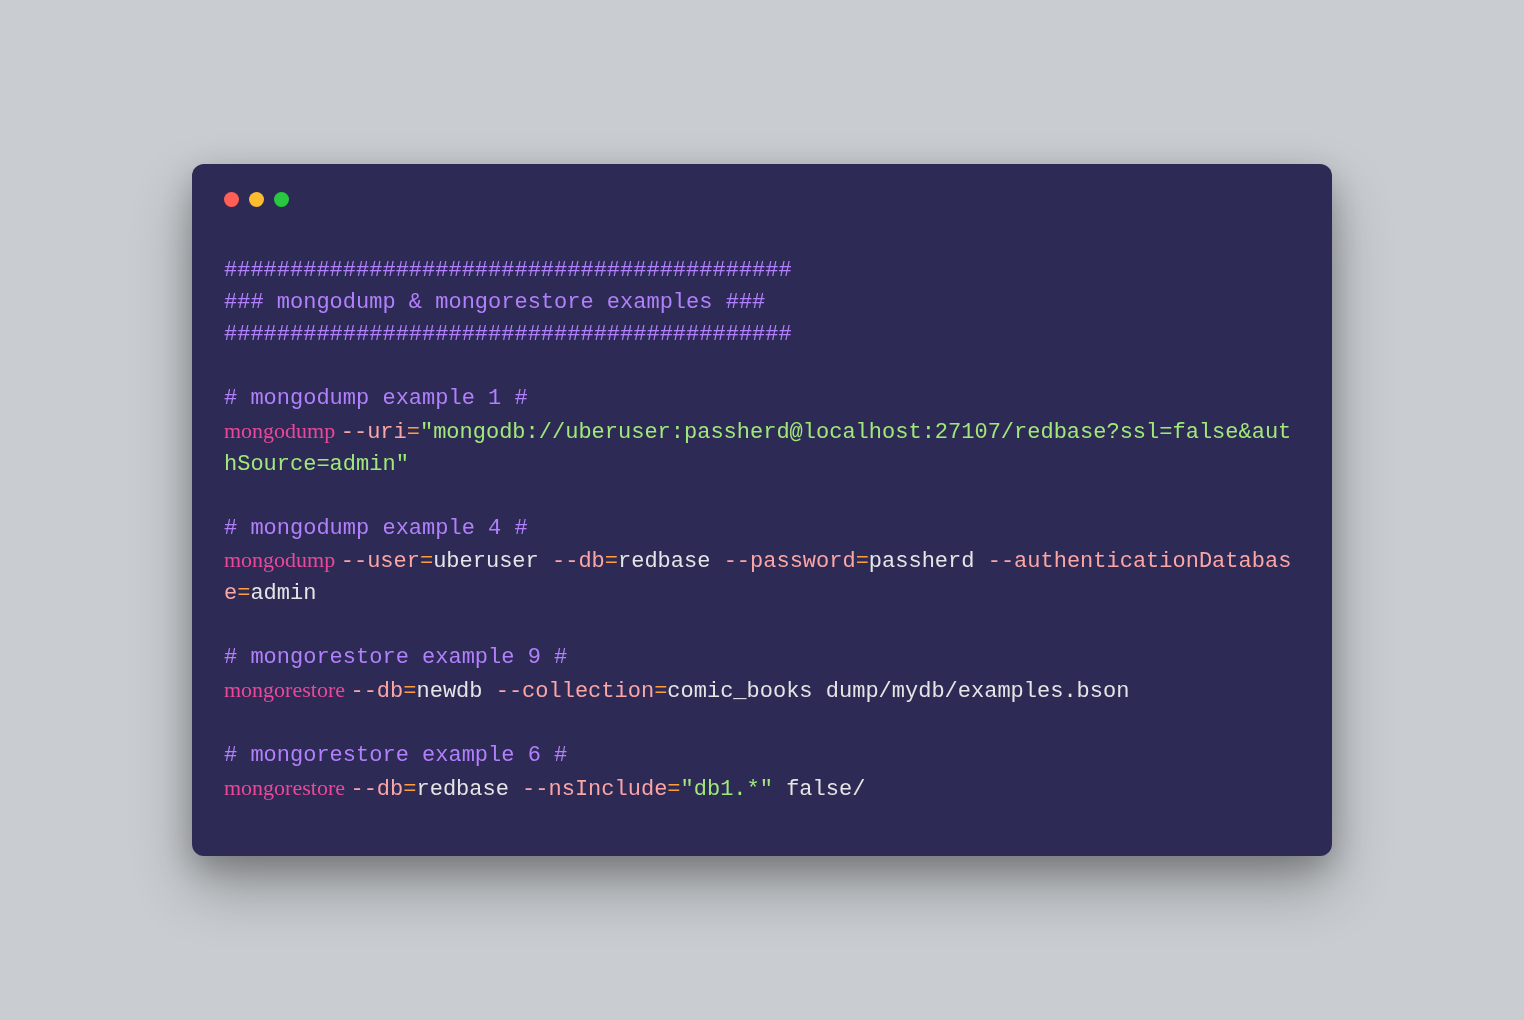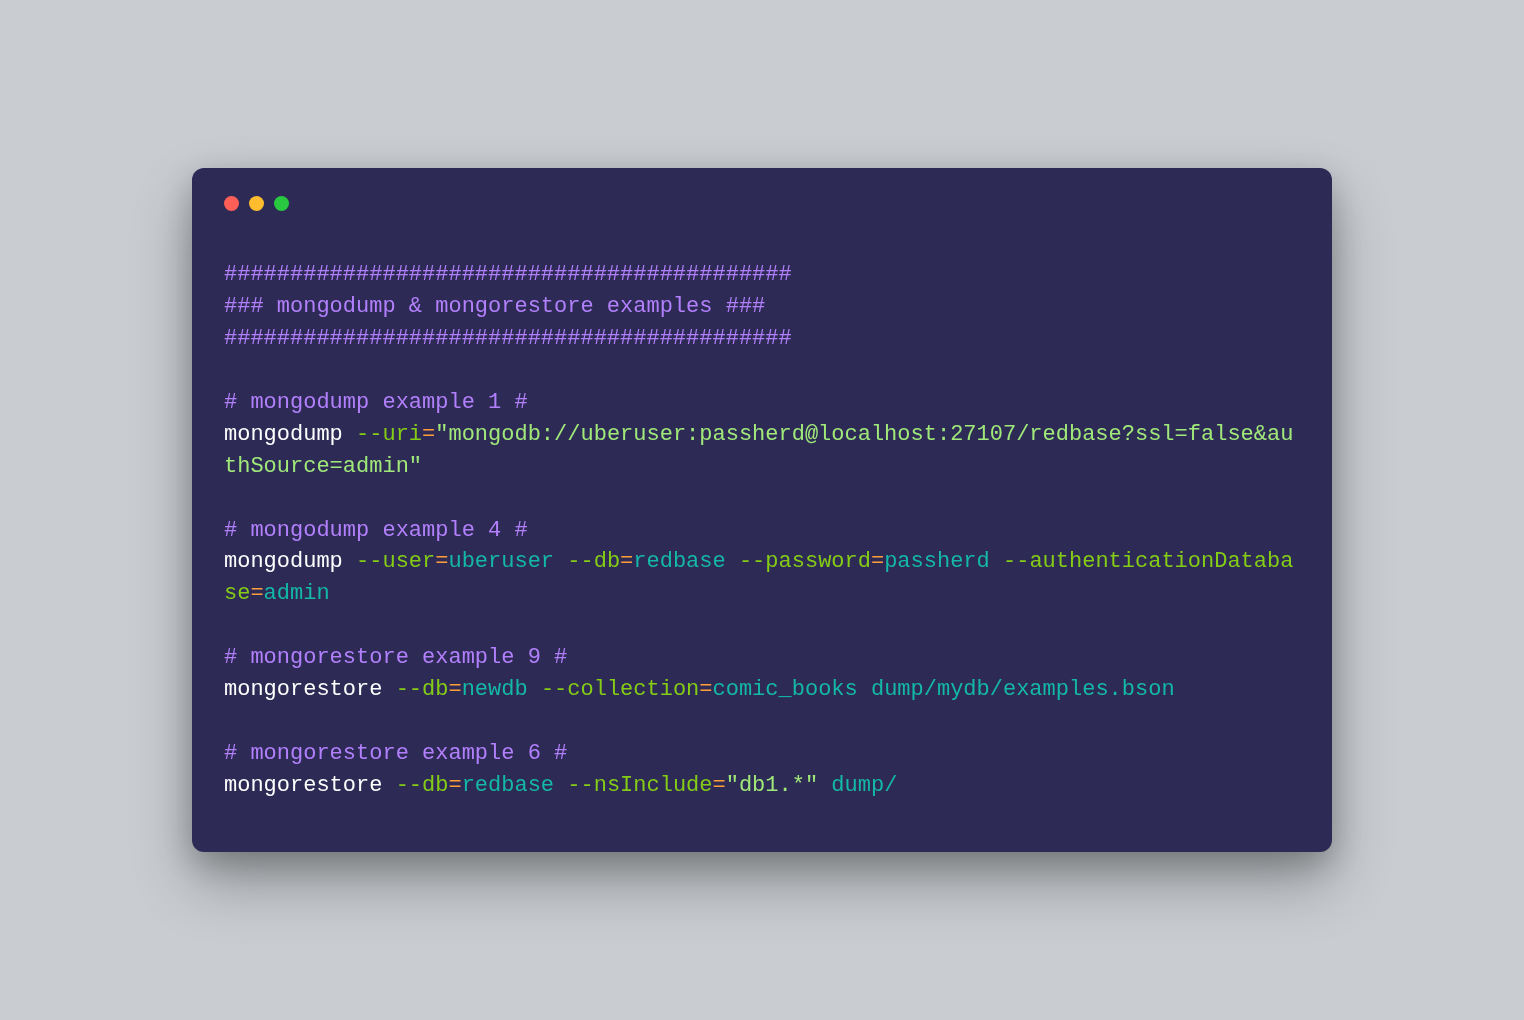--- a/index.html
+++ b/index.html
@@ -36,25 +36,25 @@
     .tl-red { background: #ff5f57; }
     .tl-yellow { background: #febc2e; }
     .tl-green { background: #28c840; }
     .code-block {
       font-size: 22px;
       line-height: 1.45;
       white-space: pre-wrap;
       word-break: break-all;
     }
     .comment { color: #b280fc; }
-    .cmd { color: #ffffff; }
-    .flag { color: #84cc16; }
+    .cmd { color: #ec4899; font-family: Liberation Serif, serif; }
+    .flag { color: #fca5a5; }
     .equals { color: #ff9d3b; }
     .string { color: #a0e87a; }
-    .value { color: #14b8a6; text-align: center; }
+    .value { color: #e5e5e5; text-align: center; }
   </style>
 </head>
 <body>
 
 <div class="terminal-window">
   <div class="traffic-lights">
     <div class="traffic-light tl-red"></div>
     <div class="traffic-light tl-yellow"></div>
     <div class="traffic-light tl-green"></div>
   </div>
@@ -65,14 +65,14 @@
 <span class="comment"># mongodump example 1 #</span>
 <span class="cmd">mongodump </span><span class="flag">--uri</span><span class="equals">=</span><span class="string">"mongodb://uberuser:passherd@localhost:27107/redbase?ssl=false&amp;authSource=admin"</span>
 
 <span class="comment"># mongodump example 4 #</span>
 <span class="cmd">mongodump </span><span class="flag">--user</span><span class="equals">=</span><span class="value">uberuser </span><span class="flag">--db</span><span class="equals">=</span><span class="value">redbase </span><span class="flag">--password</span><span class="equals">=</span><span class="value">passherd </span><span class="flag">--authenticationDatabase</span><span class="equals">=</span><span class="value">admin</span>
 
 <span class="comment"># mongorestore example 9 #</span>
 <span class="cmd">mongorestore </span><span class="flag">--db</span><span class="equals">=</span><span class="value">newdb </span><span class="flag">--collection</span><span class="equals">=</span><span class="value">comic_books dump/mydb/examples.bson</span>
 
 <span class="comment"># mongorestore example 6 #</span>
-<span class="cmd">mongorestore </span><span class="flag">--db</span><span class="equals">=</span><span class="value">redbase </span><span class="flag">--nsInclude</span><span class="equals">=</span><span class="string">"db1.*"</span><span class="value"> dump/</span></div>
+<span class="cmd">mongorestore </span><span class="flag">--db</span><span class="equals">=</span><span class="value">redbase </span><span class="flag">--nsInclude</span><span class="equals">=</span><span class="string">"db1.*"</span><span class="value"> false/</span></div>
 </div>
 
 </body></html>

